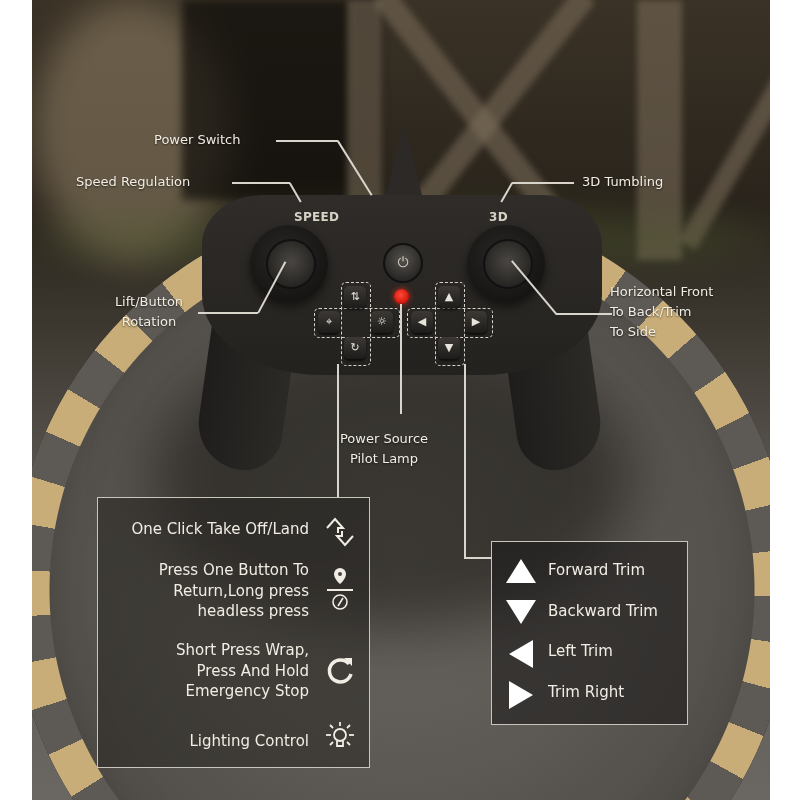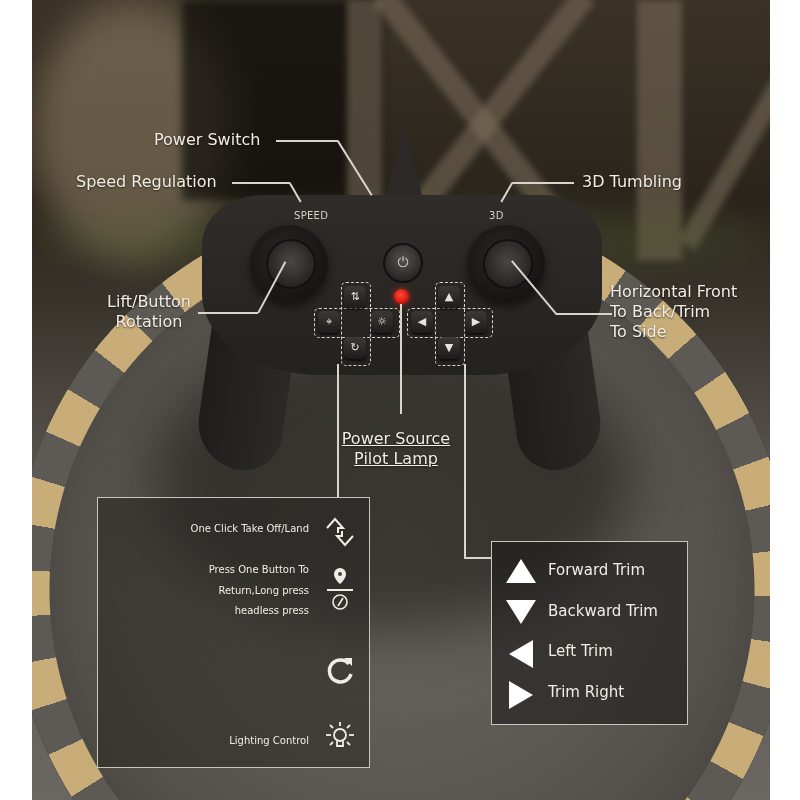--- a/index.html
+++ b/index.html
@@ -53,21 +53,21 @@
   .stick-base {
     position: absolute; width: 78px; height: 78px; border-radius: 50%;
     background: radial-gradient(circle at 45% 40%, #2a2826 0%, #161514 70%);
     box-shadow: 0 4px 8px rgba(0,0,0,.5);
   }
   .stick-cap {
     position: absolute; left: 16px; top: 14px; width: 46px; height: 46px; border-radius: 50%;
     background: radial-gradient(circle at 50% 45%, #4a4743 0%, #2c2a27 60%, #1b1a18 100%);
     border: 2px solid #111;
   }
-  .stick-label { position: absolute; color: #d8d2c6; font-size: 10px; font-weight: normal; letter-spacing: .3px; }
+  .stick-label { position: absolute; color: #d8d2c6; font-size: 12px; font-weight: bold; letter-spacing: .3px; }
 
   .power-btn {
     position: absolute; left: 351px; top: 243px; width: 36px; height: 36px; border-radius: 50%;
     background: radial-gradient(circle at 50% 40%, #55524d 0%, #2a2826 70%); border: 2px solid #111;
     color: #c9c5bd; font-size: 14px; text-align: center; line-height: 34px;
   }
   .pilot-lamp {
     position: absolute; left: 362px; top: 289px; width: 15px; height: 15px; border-radius: 50%;
     background: radial-gradient(circle at 45% 40%, #ff4a3a 0%, #d81a10 60%, #8a0d08 100%);
     box-shadow: 0 0 6px rgba(255,50,30,.7);
@@ -81,36 +81,36 @@
     background: linear-gradient(180deg,#3c3935 0%, #1d1c1a 100%);
     color: #e8e4dc; font-size: 11px; text-align: center; line-height: 22px;
     box-shadow: 0 2px 2px rgba(0,0,0,.6);
   }
 
   
   .line { position: absolute; background: #d9d5cc; }
   .diag { position: absolute; height: 1.5px; background: #d9d5cc; transform-origin: 0 50%; }
 
   .label {
-    position: absolute; color: #f1ede4; font-size: 16px; line-height: 20px; white-space: nowrap;
+    position: absolute; color: #f1ede4; font-size: 13px; line-height: 20px; white-space: nowrap;
     text-shadow: 0 1px 2px rgba(0,0,0,.6);
   }
   .label.center { text-align: center; }
 
   
   .panel {
     position: absolute; border: 1.5px solid #c9c5bd;
     background: rgba(40,38,35,.55);
   }
   .panel-left { left: 65px; top: 497px; width: 271px; height: 269px; }
   .panel-right { left: 459px; top: 541px; width: 195px; height: 182px; background: rgba(28,27,26,.6); }
 
   .pl-row { position: absolute; right: 0; width: 271px; }
   .pl-text {
-    position: absolute; right: 60px; color: #f1ede4; font-size: 10px; line-height: 20.5px;
+    position: absolute; right: 60px; color: #f1ede4; font-size: 15px; line-height: 20.5px;
     text-align: right; white-space: nowrap;
   }
   .pl-icon { position: absolute; right: 12px; width: 34px; color: #f1ede4; text-align: center; }
 
   .pr-row { position: absolute; left: 14px; height: 30px; }
   .pr-icon { position: absolute; left: 0; top: 2px; width: 0; height: 0; }
   .pr-text { position: absolute; left: 42px; top: 4px; color: #f1ede4; font-size: 15px; white-space: nowrap; }
   .tri-up { border-left: 15px solid transparent; border-right: 15px solid transparent; border-bottom: 24px solid #fff; }
   .tri-down { border-left: 15px solid transparent; border-right: 15px solid transparent; border-top: 24px solid #fff; }
   .tri-left { border-top: 14px solid transparent; border-bottom: 14px solid transparent; border-right: 24px solid #fff; margin-left: 3px; }
@@ -193,21 +193,21 @@
   <div class="label" style="left:550px;top:172px;">3D Tumbling</div>
   <div class="label center" style="left:62px;top:292px;width:110px;">
     <div>Lift/Button</div>
     <div>Rotation</div>
   </div>
   <div class="label" style="left:578px;top:282px;">
     <div>Horizontal Front</div>
     <div>To Back/Trim</div>
     <div>To Side</div>
   </div>
-  <div class="label center" style="left:304px;top:429px;width:120px;text-decoration:underline;">
+  <div class="label center" style="left:292px;top:429px;width:120px;">
     <div>Power Source</div>
     <div>Pilot Lamp</div>
   </div>
 
   <div class="panel panel-left">
     <div class="pl-row" style="top:18px;height:30px;">
       <div class="pl-text" style="top:3px;">One Click Take Off/Land</div>
       <div class="pl-icon" style="top:0;">
         <svg width="34" height="32" viewBox="0 0 34 32">
             <path d="M4 12 L12 3 L20 12 L15 12 L15 17" fill="none" stroke="#f1ede4" stroke-width="2"></path>
@@ -225,20 +225,25 @@
         <svg width="34" height="52" viewBox="0 0 34 52">
             <path d="M17 4 a6 6 0 0 1 6 6 c0 5 -6 10 -6 10 c0 0 -6 -5 -6 -10 a6 6 0 0 1 6 -6z" fill="#f1ede4"></path>
             <circle cx="17" cy="10" r="2" fill="#444"></circle>
             <line x1="4" y1="26" x2="30" y2="26" stroke="#f1ede4" stroke-width="2"></line>
             <circle cx="17" cy="38" r="7" fill="none" stroke="#f1ede4" stroke-width="1.6"></circle>
             <path d="M20 34 L15 42" stroke="#f1ede4" stroke-width="1.6"></path>
           </svg>
       </div>
     </div>
     <div class="pl-row" style="top:142px;height:64px;">
+      <div class="pl-text" style="top:0;">
+        <div>Short Press Wrap,</div>
+        <div>Press And Hold</div>
+        <div>Emergency Stop</div>
+      </div>
       <div class="pl-icon" style="top:14px;">
         <svg width="34" height="34" viewBox="0 0 34 34">
             <path d="M26 10 A11 11 0 1 0 28 20" fill="none" stroke="#f1ede4" stroke-width="3.5"></path>
             <path d="M21 4 L29 4 L29 12 Z" fill="#f1ede4"></path>
           </svg>
       </div>
     </div>
     <div class="pl-row" style="top:222px;height:32px;">
       <div class="pl-text" style="top:3px;margin-top:8px;">Lighting Control</div>
       <div class="pl-icon" style="top:0;">

